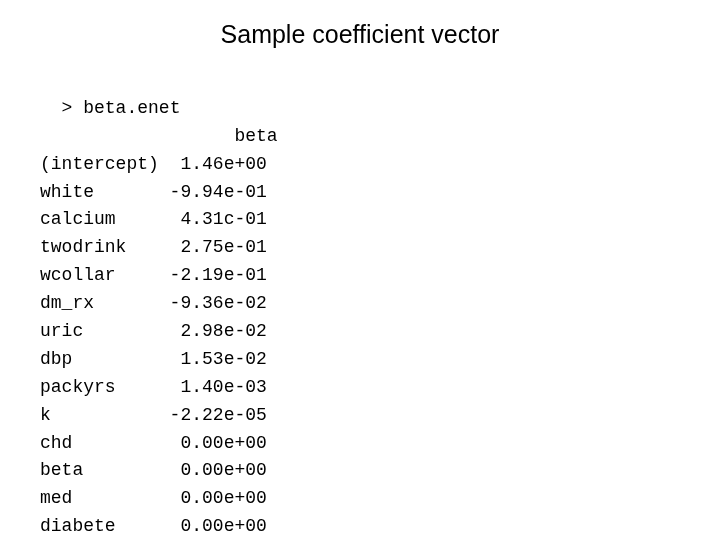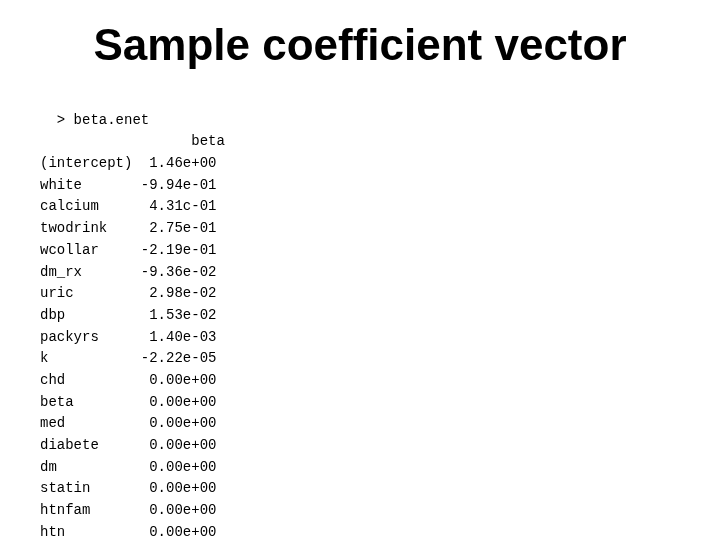--- a/index.html
+++ b/index.html
@@ -11,29 +11,29 @@
       width: 720px;
       height: 540px;
       background: #ffffff;
       font-family: Arial, sans-serif;
       display: flex;
       flex-direction: column;
       align-items: flex-start;
       padding: 20px 40px;
     }
     .title {
-      font-size: 44px;
-      font-weight: bold;
+      font-size: 25px;
+      font-weight: normal;
       color: #000000;
       margin-bottom: 18px;
       align-self: center;
     }
     .code-block {
       font-family: 'Courier New', Courier, monospace;
-      font-size: 14px;
+      font-size: 18px;
       color: #000000;
       line-height: 1.55;
       white-space: pre;
     }
   </style>
 </head>
 <body>
 
 <h1 class="title">Sample coefficient vector</h1>
 

